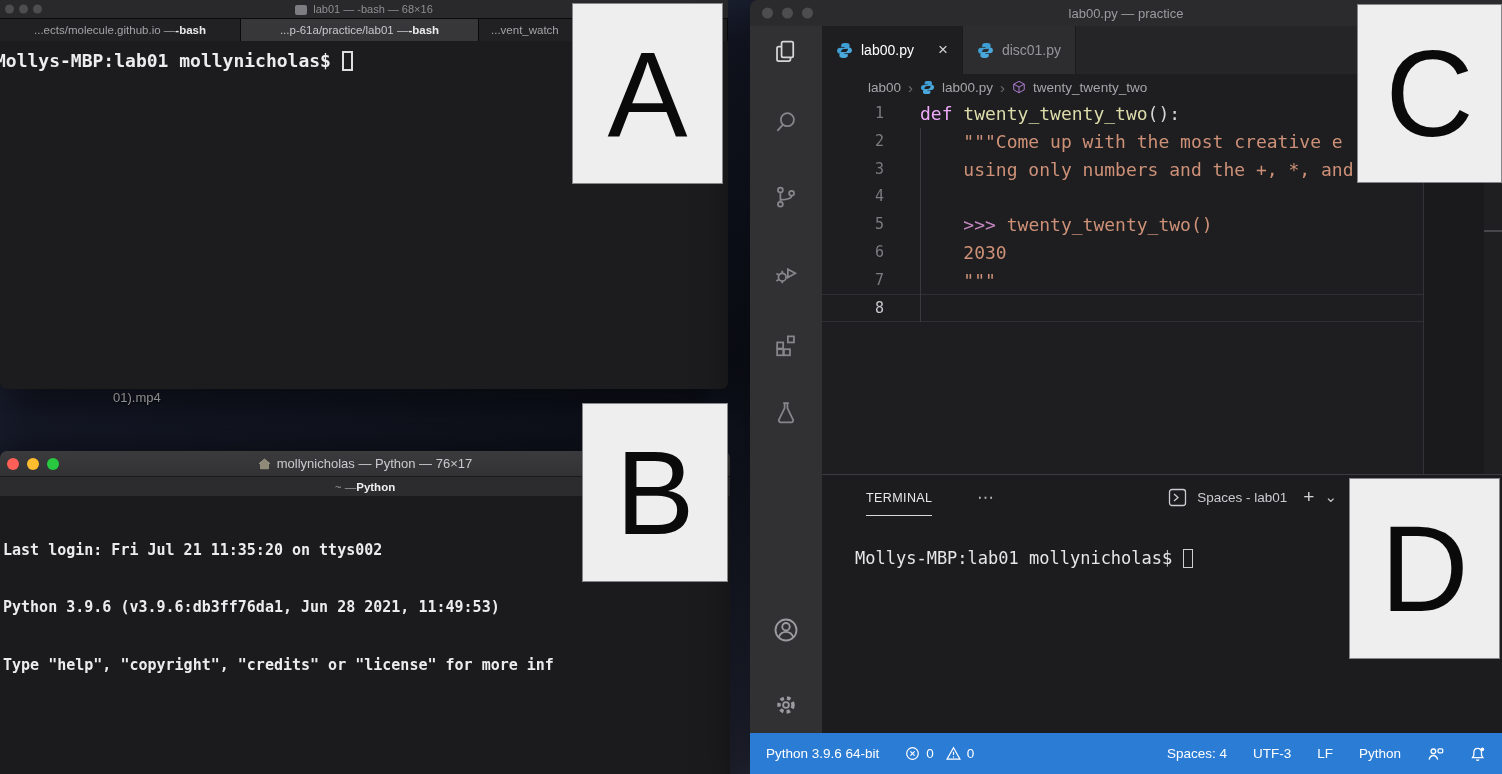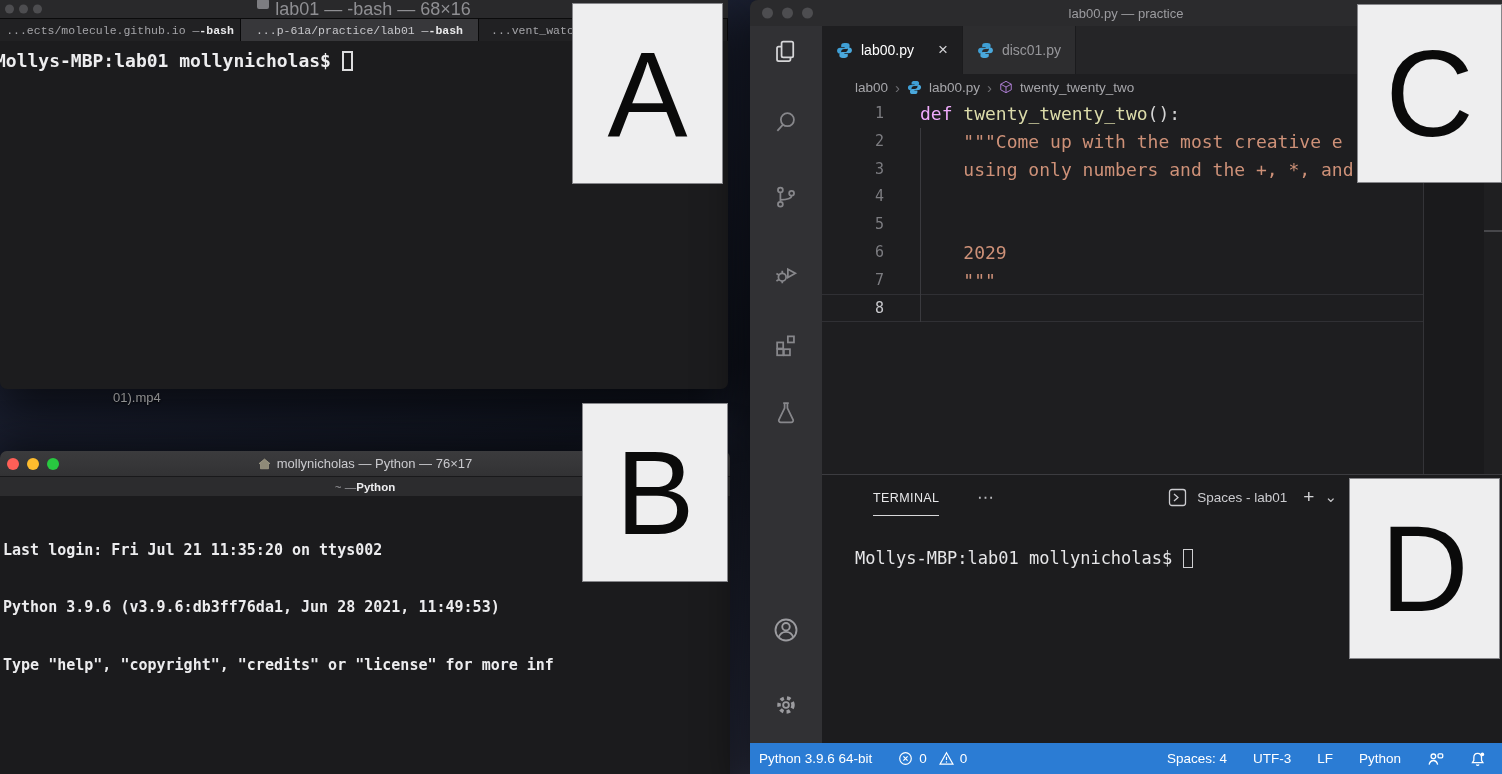--- a/index.html
+++ b/index.html
@@ -17,23 +17,23 @@
   
   .dots { display:flex; gap:8px; position:absolute; left:7px; top:50%; transform:translateY(-50%); }
   .dot { width:12px; height:12px; border-radius:50%; }
   .dot.gray { background:#4d4d50; width:11px; height:11px; }
   .dot.red { background:#ff5f57; } .dot.yellow { background:#febc2e; } .dot.green { background:#28c840; }
 
   
   .term-a { position:absolute; left:0; top:0; width:728px; height:389px; background:#1c1c1e; border-radius:0 0 7px 7px; box-shadow:0 22px 48px rgba(0,0,0,.6); z-index:2; }
   .term-a .titlebar { position:relative; height:18px; background:#29292b; display:flex; align-items:center; justify-content:center; }
   .term-a .dots { gap:5px; left:5px; } .term-a .dot { width:9px; height:9px; }
-  .term-a .title { display:flex; align-items:flex-start; gap:6px; font-size:18px; color:#8f8f93; }
+  .term-a .title { display:flex; align-items:flex-end; gap:6px; font-size:11px; color:#8f8f93; }
   .proxy-icon { width:12px; height:10px; background:#7d7d81; border-radius:2px; display:inline-block; }
-  .term-a .tabs { display:flex; height:23px; background:#202022; border-top:1px solid #0b0b0c;font-family:Liberation Mono, monospace; }
+  .term-a .tabs { display:flex; height:23px; background:#202022; border-top:1px solid #0b0b0c; }
   .term-a .tab { display:flex; align-items:center; justify-content:center; font-size:11.5px; color:#a4a4a8; border-right:1px solid #0a0a0b; background:#212123; white-space:nowrap; overflow:hidden; }
   .term-a .tab .b { color:#e9e9eb; font-weight:bold; }
   .term-a .tab.t1 { width:241px; } .term-a .tab.t2 { width:238px; background:#37373a; color:#c9c9cd; } .term-a .tab.t3 { flex:1; justify-content:flex-start; padding-left:12px; }
   .term-a .content { padding:8px 0 0 0; font:700 18px/24px "DejaVu Sans Mono", monospace; color:#ededef; white-space:pre; margin-left:-5px; }
   .cursor-hollow { display:inline-block; width:11px; height:20px; border:2px solid #dcdcde; vertical-align:-4px; }
 
   
   .term-b { position:absolute; left:0; top:407px; width:730px; height:367px; background:#1b1b1d; border-radius:7px 7px 0 0; box-shadow:0 -6px 38px rgba(0,0,0,.55); z-index:2;margin-top:44px; }
   .term-b .titlebar { position:relative; height:25px; background:linear-gradient(#3b3b3d,#323234); border-radius:7px 7px 0 0; display:flex; align-items:center; justify-content:center; }
   .term-b .title { display:flex; align-items:center; gap:6px; font-size:13px; color:#cacace; }
@@ -46,43 +46,43 @@
   .vs-title { position:relative; height:26px; background:#2b2b2d; border-radius:8px 0 0 0; display:flex; align-items:center; justify-content:center; font-size:13px; color:#9c9ca0; flex:0 0 auto; }
   .vs-title .dots { left:12px; gap:9px; }
   .vs-mid { flex:1; display:flex; min-height:0; }
   .activity { position:relative; width:72px; background:#313134; flex:0 0 auto; }
   .act-btn { position:absolute; left:50%; transform:translateX(-50%); width:48px; height:40px; display:flex; align-items:center; justify-content:center; }
   .vs-main { flex:1; display:flex; flex-direction:column; min-width:0; position:relative; }
   .vs-tabs { height:48px; background:#252527; display:flex; flex:0 0 auto; }
   .vs-tab { display:flex; align-items:center; gap:8px; padding:0 14px; font-size:14px; color:#97979b; background:#2d2d2f; border-right:1px solid #1b1b1d; }
   .vs-tab.active { background:#1e1e20; color:#ffffff; }
   .vs-tab .close { font-size:17px; color:#d2d2d5; margin-left:16px; }
-  .breadcrumb { height:26px; display:flex; align-items:center; padding-left:33px; gap:7px; font-size:13.5px; color:#a6a6aa; background:#1e1e20; flex:0 0 auto; }
+  .breadcrumb { height:26px; display:flex; align-items:center; padding-left:46px; gap:7px; font-size:13.5px; color:#a6a6aa; background:#1e1e20; flex:0 0 auto; }
   .breadcrumb .sep { color:#707074; font-size:15px; }
   .editor { flex:0 0 374px; position:relative; font:400 18px/27.75px "DejaVu Sans Mono", monospace; overflow:hidden; }
   .code-area { position:absolute; left:0; top:0; width:601px; }
   .cline { display:flex; height:27.75px; }
   .cline.current { border-top:1px solid #303034; border-bottom:1px solid #303034; height:27.75px; }
   .cline.current .ln { color:#c8c8cc; }
   .ln { flex:0 0 98px; text-align:right; padding-right:36px; color:#7c7c80; font-size:15px; }
   .ct { white-space:pre; }
   .tkw { color:#f0abfc; } .tfn { color:#dcdcaa; } .tst { color:#ce9178; } .tdt { color:#c586c0; } .tpl { color:#d4d4d4; }
   .iguide { position:absolute; left:98px; top:27.75px; width:1px; height:194px; background:#3a3a3e; }
   .strip-a { position:absolute; left:601px; top:0; bottom:0; width:61px; background:#1a1a1c; border-left:1px solid #343438; }
   .strip-b { position:absolute; left:662px; top:0; bottom:0; right:0; background:#1f1f21; }
   .strip-b .hline { position:absolute; left:0; right:0; top:130px; height:2px; background:#47474b; }
   .tpanel { flex:1; border-top:1px solid #3c3c40; background:#1c1c1e; position:relative; }
-  .tp-tab { position:absolute; left:51px; top:16px; font-size:12.5px; letter-spacing:.4px; color:#e8e8ea; padding-bottom:10px; border-bottom:1px solid #d8d8da; }
+  .tp-tab { position:absolute; left:44px; top:16px; font-size:12.5px; letter-spacing:.4px; color:#e8e8ea; padding-bottom:10px; border-bottom:1px solid #d8d8da; }
   .tp-more { position:absolute; left:155px; top:12px; font-size:17px; color:#b9b9bd; }
   .tp-right { position:absolute; right:165px; top:11px; display:flex; align-items:center; gap:10px; color:#ccccd0; font-size:13.5px; }
   .tp-plus { font-size:19px; color:#d2d2d5; margin-left:6px; }
   .tp-chev { font-size:15px; color:#c8c8cb; }
   .tp-prompt { position:absolute; left:33px; top:73px; font:400 17px "DejaVu Sans Mono", monospace; color:#e6e6e8; white-space:pre; }
   .cursor-hollow2 { display:inline-block; width:10px; height:19px; border:1.5px solid #cfcfd2; vertical-align:-4px; }
-  .statusbar { height:31px; background:#2b7cd4; display:flex; align-items:center; color:#ffffff; font-size:13.5px; padding:0 16px 0 9px; gap:26px; flex:0 0 auto; }
+  .statusbar { height:41px; background:#2b7cd4; display:flex; align-items:center; color:#ffffff; font-size:13.5px; padding:0 16px 0 16px; gap:26px; flex:0 0 auto; }
   .sb-group { display:flex; align-items:center; gap:6px; }
   .sb-spacer { flex:1; }
   .sb-item { display:flex; align-items:center; }
 
   
   .overlay { position:absolute; background:#eeeeef; border:1.5px solid #86868a; display:flex; align-items:center; justify-content:center; color:#0a0a0a; z-index:10; font-family:"Liberation Sans", sans-serif; }
   .ov-a { left:572px; top:3px; width:151px; height:181px; font-size:120px; }
   .ov-b { left:582px; top:403px; width:146px; height:179px; font-size:118px; }
   .ov-c { left:1357px; top:4px; width:145px; height:179px; font-size:122px; }
   .ov-d { left:1349px; top:478px; width:151px; height:181px; font-size:122px; }
@@ -261,24 +261,25 @@
           <div class="cline">
               <span class="ln">3</span>
               <span class="ct"><span class="tst">    using only numbers and the +, *, and</span></span>
             </div>
           <div class="cline">
               <span class="ln">4</span>
               <span class="ct"></span>
             </div>
           <div class="cline">
               <span class="ln">5</span>
+              <span class="ct"><span class="tpl">    </span><span class="tdt">&gt;&gt;&gt; </span><span class="tst">twenty_twenty_two()</span></span>
             </div>
           <div class="cline">
               <span class="ln">6</span>
-              <span class="ct"><span class="tst">    2029</span></span>
+              <span class="ct"><span class="tst">    2030</span></span>
             </div>
           <div class="cline">
               <span class="ln">7</span>
               <span class="ct"><span class="tst">    """</span></span>
             </div>
           <div class="cline current">
               <span class="ln">8</span>
               <span class="ct"></span>
             </div>
         </div>

